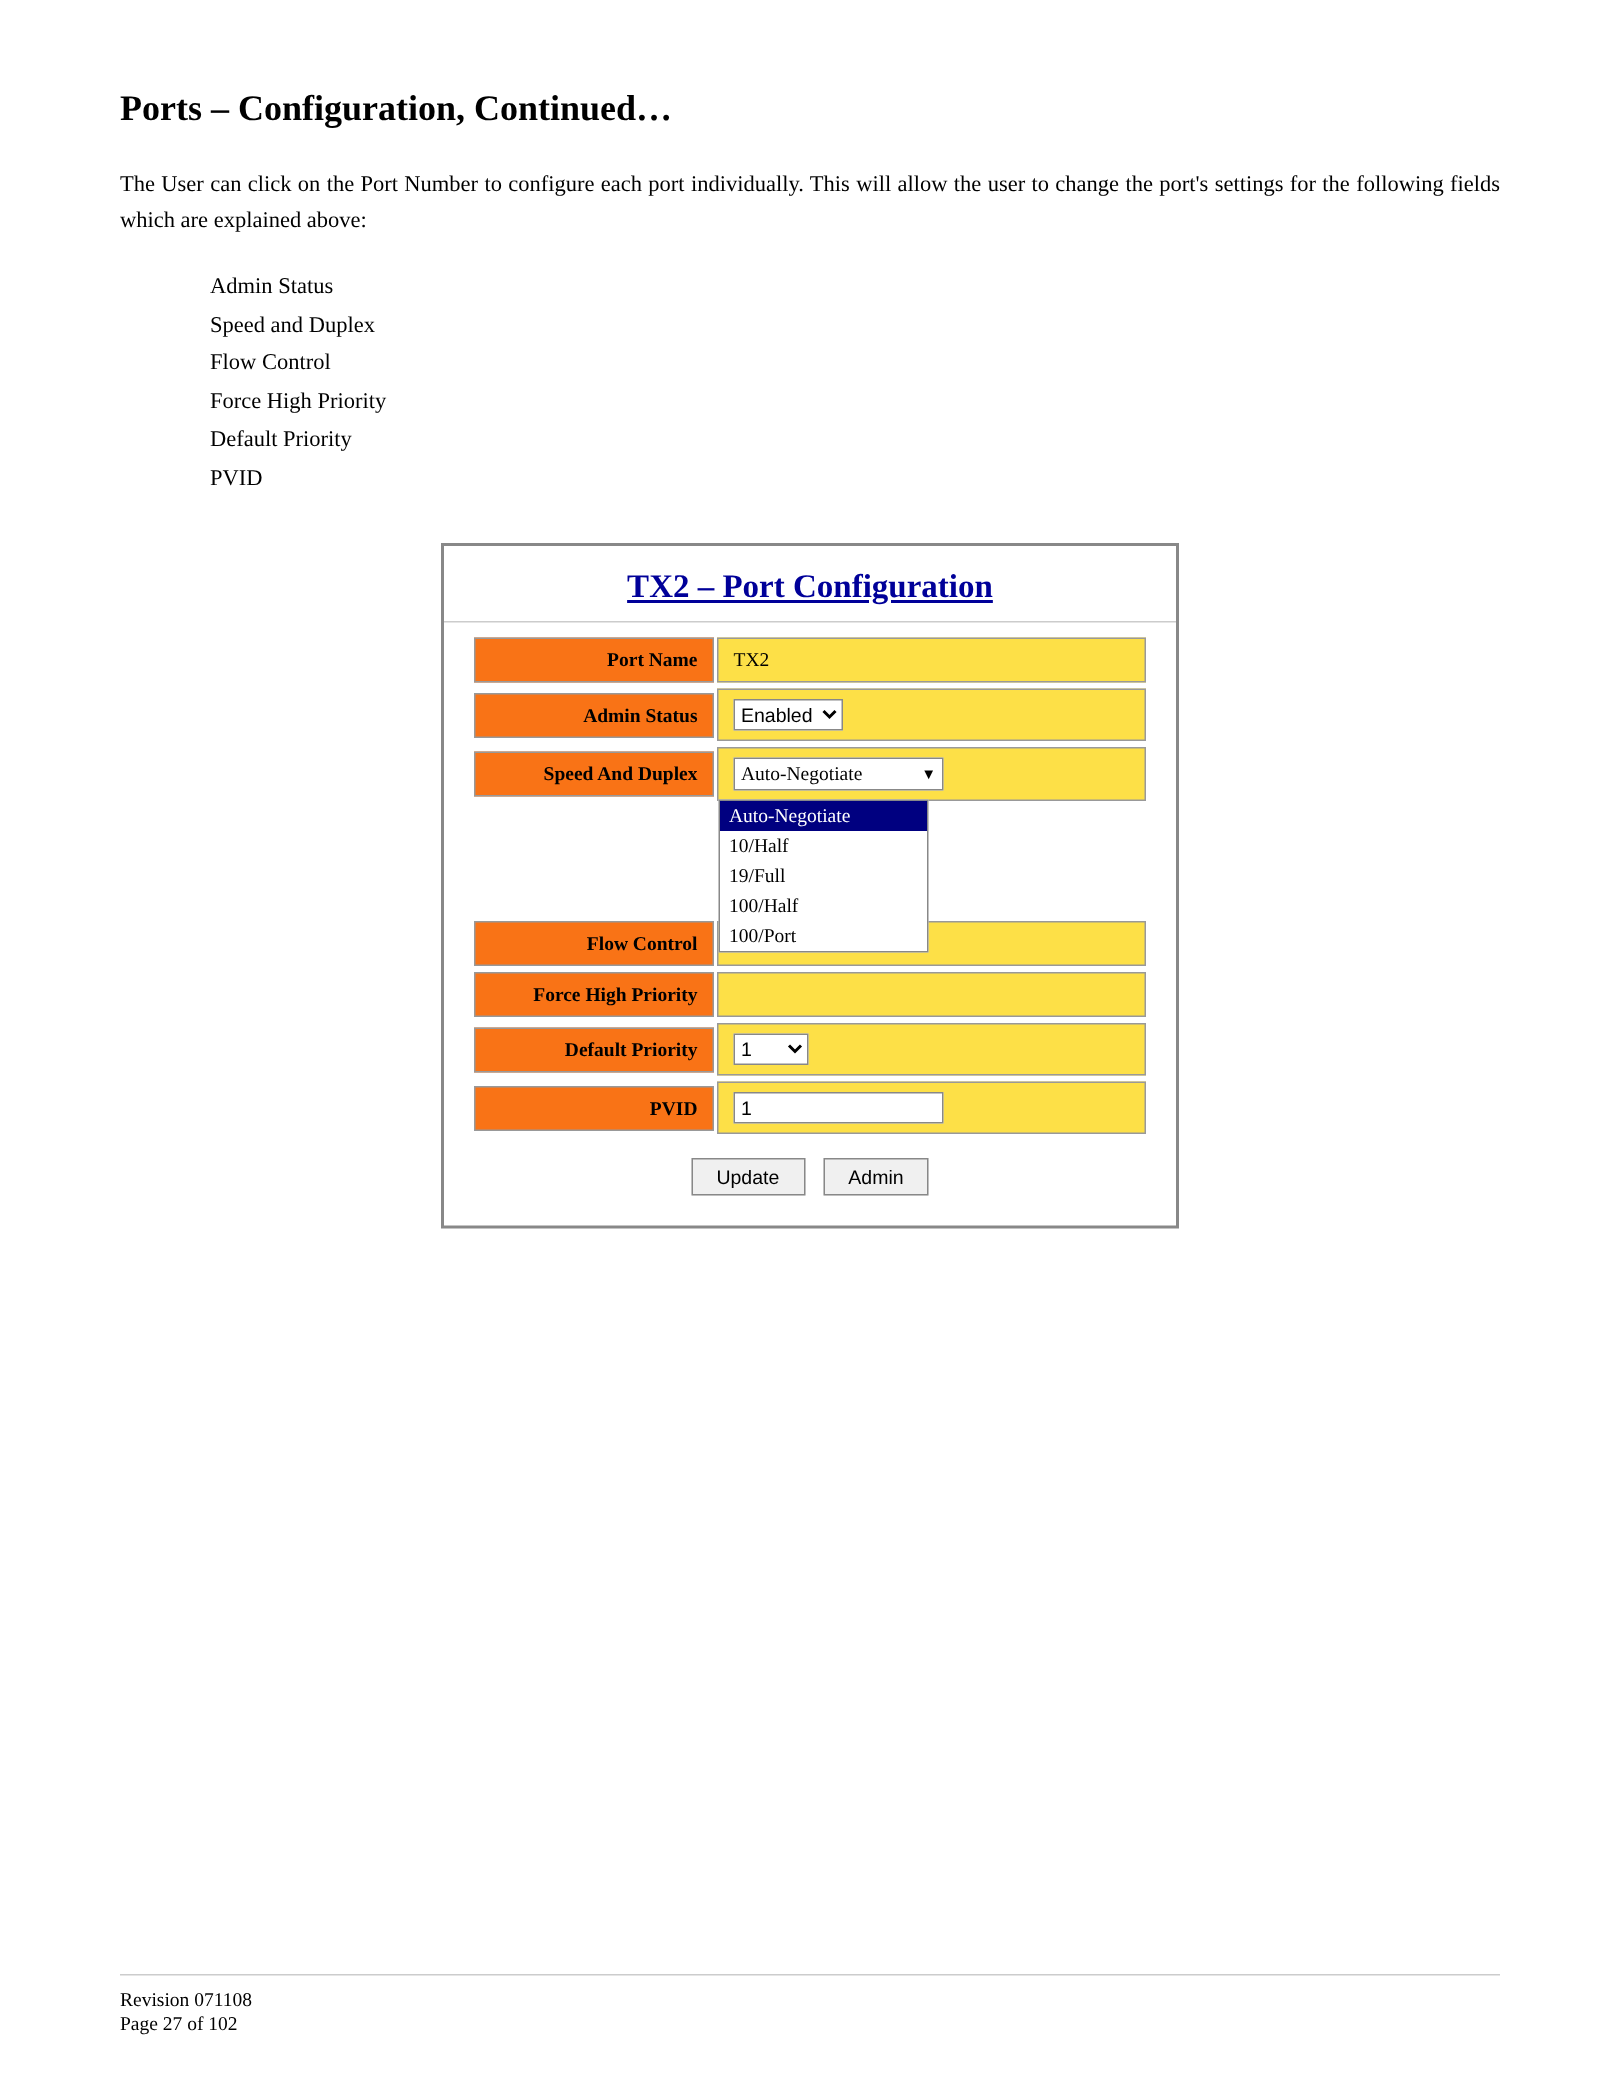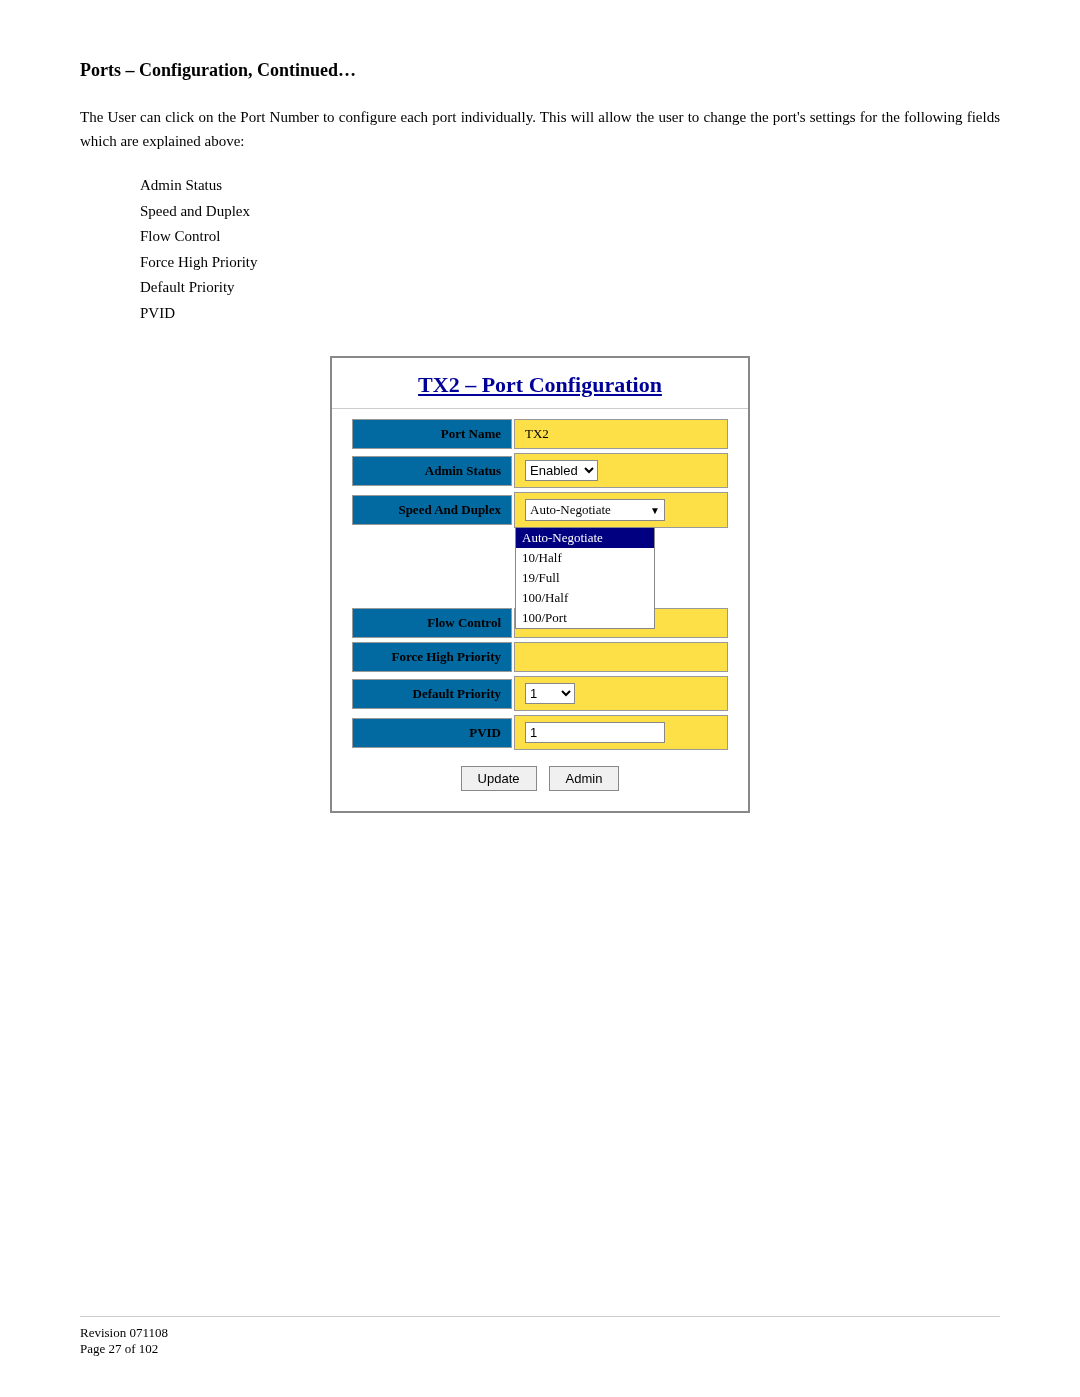--- a/index.html
+++ b/index.html
@@ -16,21 +16,21 @@
       width: 1080px;
       min-height: 1397px;
       position: relative;
     }
 
     .page-content {
       padding: 60px 80px 80px 80px;
     }
 
     .page-title {
-      font-size: 18px;
+      font-size: 24px;
       font-weight: bold;
       margin-bottom: 24px;
     }
 
     .intro-text {
       font-size: 15px;
       line-height: 1.6;
       text-align: justify;
       margin-bottom: 20px;
     }
@@ -45,21 +45,21 @@
     .dialog-container {
       display: flex;
       justify-content: center;
       margin-top: 10px;
       margin-bottom: 30px;
     }
 
     .dialog-box {
       border: 2px solid #888888;
       background: #ffffff;
-      width: 420px;
+      width: 492px;
       padding: 0 0 20px 0;
     }
 
     .dialog-title {
       background: #ffffff;
       text-align: center;
       padding: 14px 10px 10px 10px;
       font-size: 22px;
       font-weight: bold;
       color: #000099;
@@ -71,21 +71,21 @@
       padding: 10px 20px 0 20px;
     }
 
     .form-row {
       display: flex;
       align-items: center;
       margin-bottom: 4px;
     }
 
     .form-label {
-      background: #0369a1;
+      background: #f97316;
       text-align: right;
       padding: 6px 10px;
       font-weight: bold;
       font-size: 13px;
       width: 160px;
       min-height: 30px;
       display: flex;
       align-items: center;
       justify-content: flex-end;
       border: 1px solid #999999;

